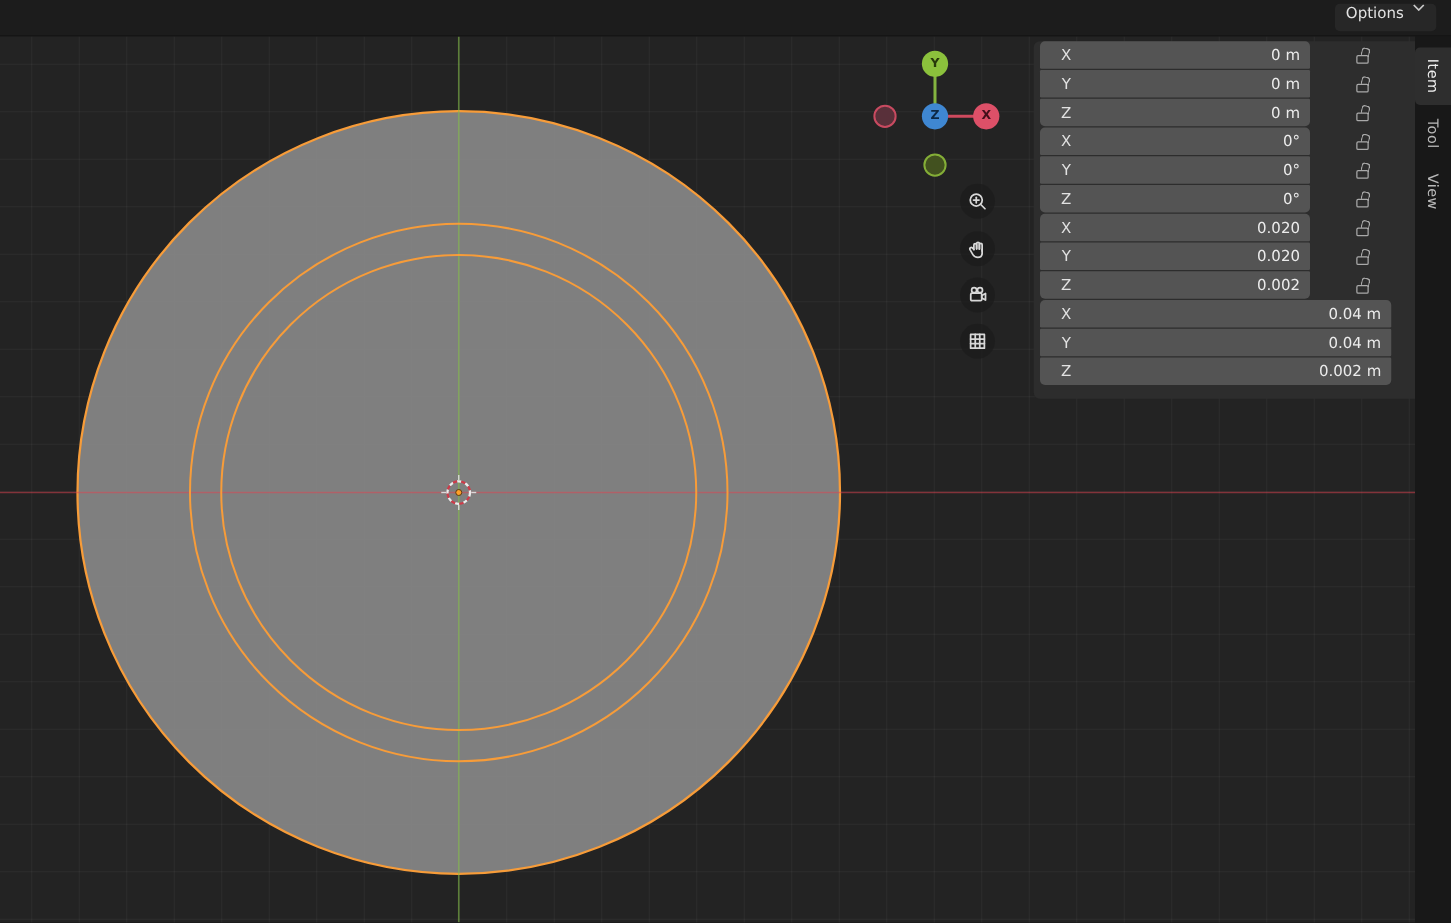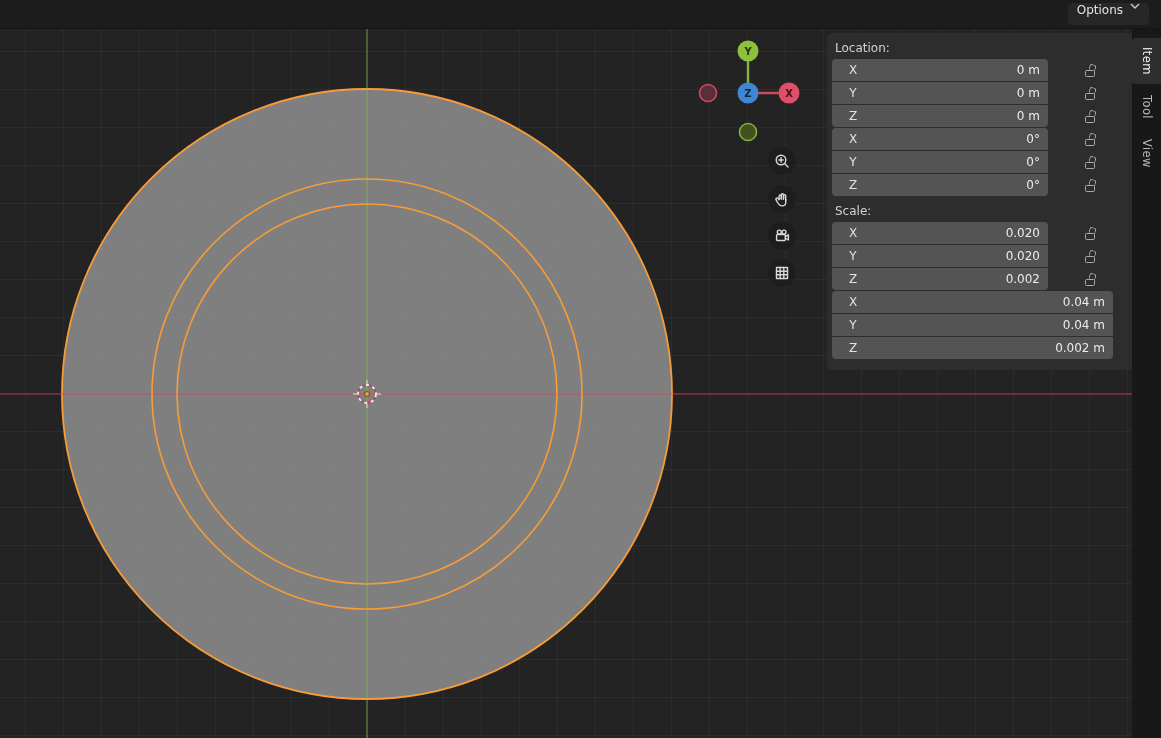--- a/index.html
+++ b/index.html
@@ -153,21 +153,20 @@
       <svg width="18" height="18" viewBox="0 0 18 18">
         <rect x="3.5" y="3.5" width="11" height="11"></rect>
         <path d="M7.2 3.5 V14.5 M10.8 3.5 V14.5 M3.5 7.2 H14.5 M3.5 10.8 H14.5"></path>
       </svg>
     </div>
 
     <div class="sidebar">
 
       <div class="panel-body">
 
-        <div class="section-label">Location:</div>
         <div class="frow">
           <div class="field w216 r-top">
             <span class="axis">X</span>
             <span class="val">0 m</span>
           </div>
           <div class="lockwrap">
               <span class="lock">
                 <span class="shackle"></span>
                 <span class="lockbody"></span>
               </span>
@@ -228,21 +227,20 @@
             <span class="val">0°</span>
           </div>
           <div class="lockwrap">
               <span class="lock">
                 <span class="shackle"></span>
                 <span class="lockbody"></span>
               </span>
             </div>
         </div>
 
-        <div class="section-label">Scale:</div>
         <div class="frow">
           <div class="field w216 r-top">
             <span class="axis">X</span>
             <span class="val">0.020</span>
           </div>
           <div class="lockwrap">
               <span class="lock">
                 <span class="shackle"></span>
                 <span class="lockbody"></span>
               </span>

